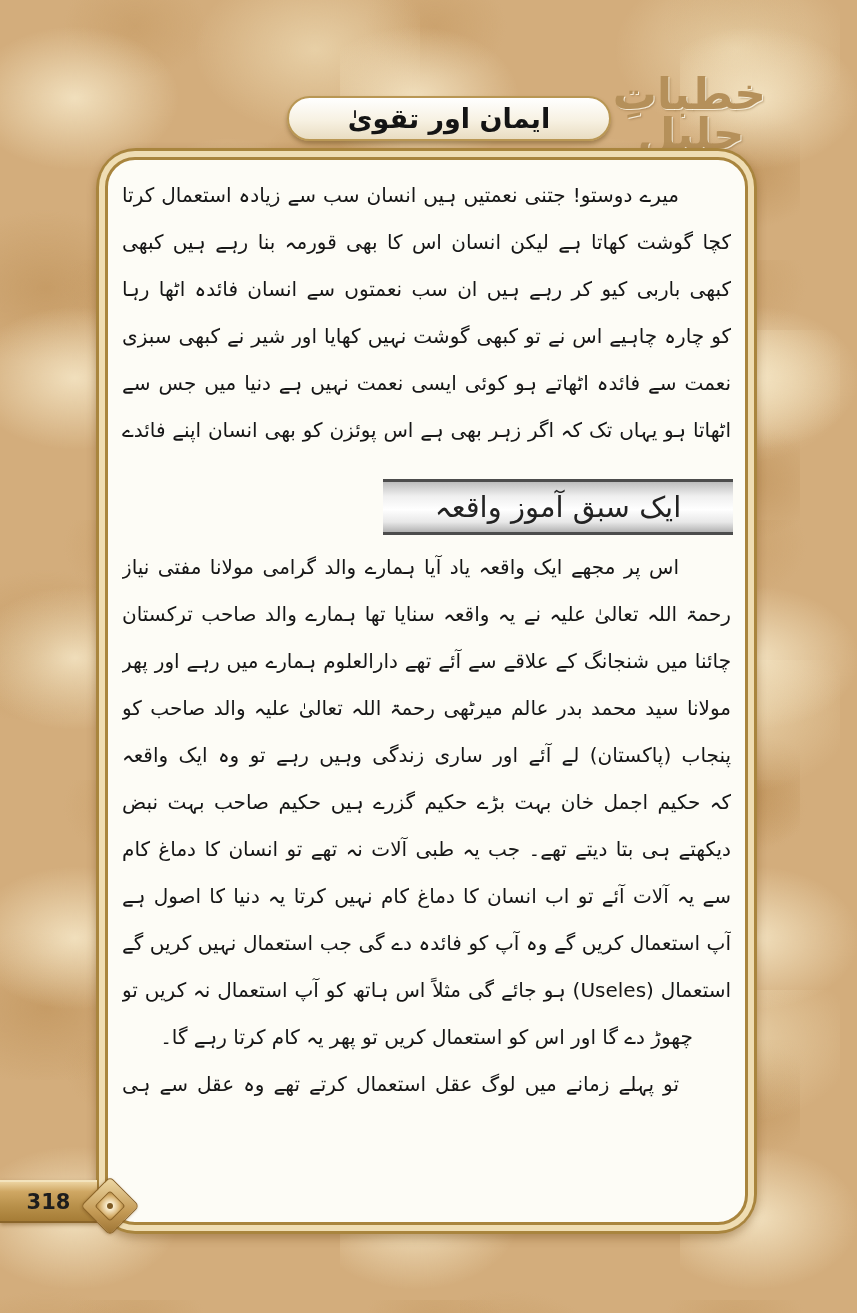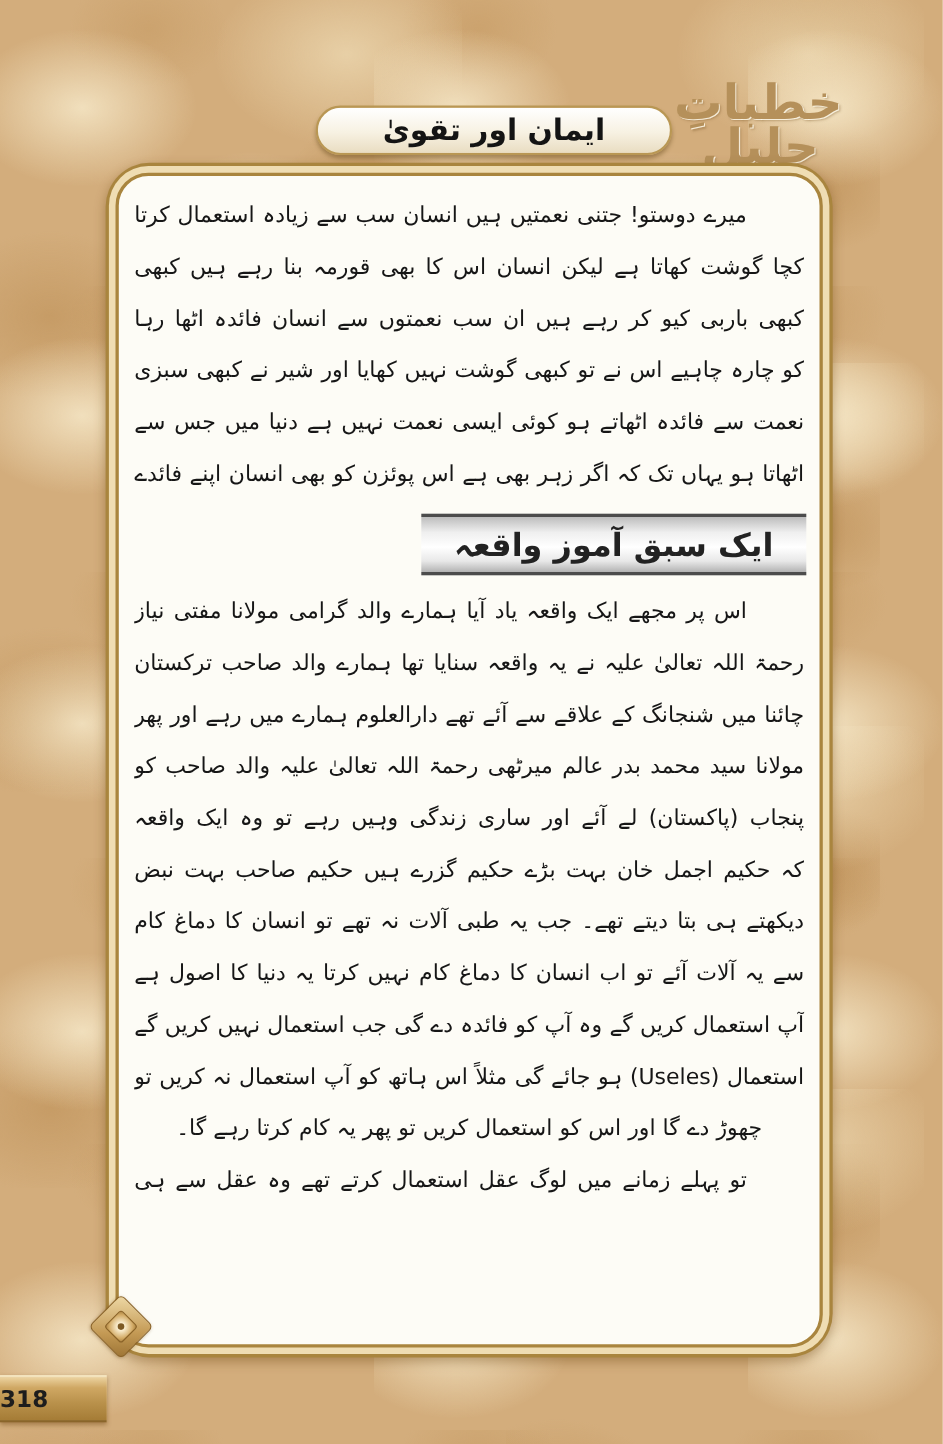--- a/index.html
+++ b/index.html
@@ -45,32 +45,32 @@
   .textcol{direction:rtl;}
   .line{
     direction:rtl; text-align:justify; text-align-last:justify; text-justify:inter-word;
     font-size:20px; line-height:47px; height:47px; overflow:hidden; color:#161616; font-weight:500;
   }
   .line.indent{padding-right:52px;}
   .line.end-right{text-align-last:right;}
   .line.end-center{text-align-last:center; text-align:left;}
   
   .sec-heading{
-    margin:13px -2px 9px auto; width:350px; height:50px; box-sizing:content-box;
+    margin:25px -2px 9px auto; width:350px; height:50px; box-sizing:content-box;
     border-top:3px solid #4c4c4c; border-bottom:3px solid #4c4c4c;
     background:linear-gradient(180deg,#bdbdbd 0%,#efefef 28%,#ffffff 55%,#e8e8e8 80%,#b3b3b3 100%);
     display:flex;align-items:center;justify-content:center;
-    font-size:29px;font-weight:bold;color:#222;
+    font-size:29px;font-weight:normal;color:#222;
   }
   
   .page-ribbon{
-    position:absolute; left:0; top:1250px; width:97px; height:43px;
+    position:absolute; left:0; top:1180px; width:97px; height:43px;
     background:linear-gradient(180deg,#ecd3a0 0%,#cfa763 25%,#b9914b 60%,#a57c36 100%);
     border-top:2px solid #f3e3bd; border-bottom:2px solid #8a652a; box-sizing:border-box;
-    display:flex;align-items:center;
+    display:flex;align-items:center;justify-content:center;
     font-size:21px;font-weight:bold;color:#1d1d1d; direction:ltr;
     box-shadow:0 2px 4px rgba(110,70,20,.45);
   }
   .medallion{position:absolute;left:84px;top:1180px;width:52px;height:52px;}
   .medallion .d1{
     position:absolute;inset:5px;transform:rotate(45deg);border-radius:5px;
     background:linear-gradient(135deg,#eed9a6,#c49a55 60%,#9d7434);border:1px solid #8a6328;
     box-shadow:0 1px 3px rgba(110,70,20,.4);
   }
   .medallion .d2{

